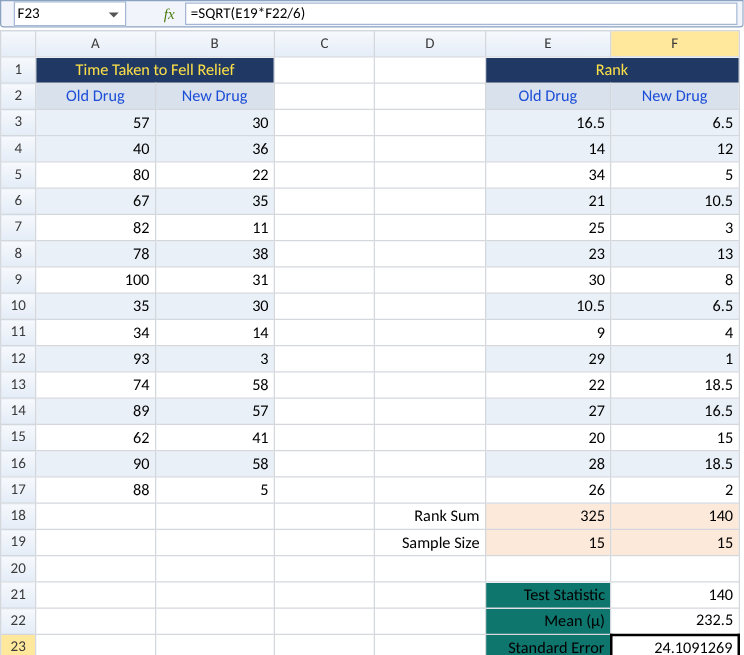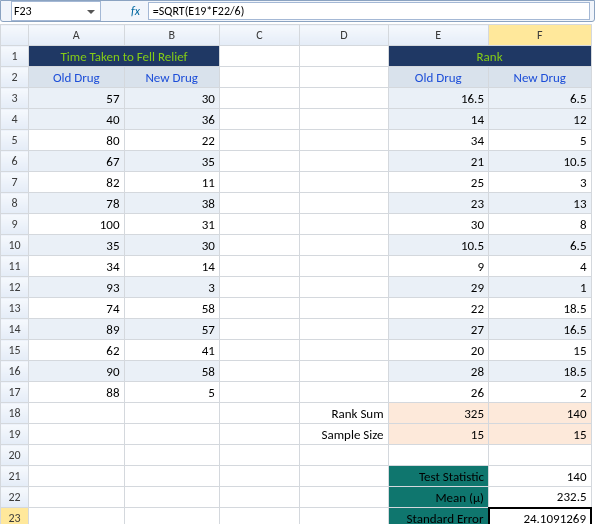--- a/index.html
+++ b/index.html
@@ -37,22 +37,23 @@
     position: absolute;
     right: 5px;
     top: 8px;
     border-left: 4px solid transparent;
     border-right: 4px solid transparent;
     border-top: 4px solid #555;
   }
   .fx {
     font-style: italic;
     font-size: 12px;
-    color: #0369a1;
+    color: #4d7c0f;
     margin: 0 8px 0 30px;
+    font-family: Liberation Serif, serif;
   }
   .formula-input {
     flex: 1;
     height: 18px;
     border: 1px solid #a4b8d5;
     background: #fff;
     font-size: 12px;
     padding: 0 4px;
     display: flex;
     align-items: center;
@@ -85,21 +86,21 @@
   }
   .colA { width: 95px; }
   .colB { width: 95px; }
   .colC { width: 80px; }
   .colD { width: 88px; }
   .colE { width: 100px; }
   .colF { width: 102px; }
 
   .title-cell {
     background: #1f3864;
-    color: #84cc16;
+    color: #fde047;
     font-weight: bold;
     text-align: center !important;
   }
   .subhdr {
     background: #d9e2ec;
     color: #1d4ed8;
     font-weight: bold;
     text-align: center !important;
   }
   .band {

